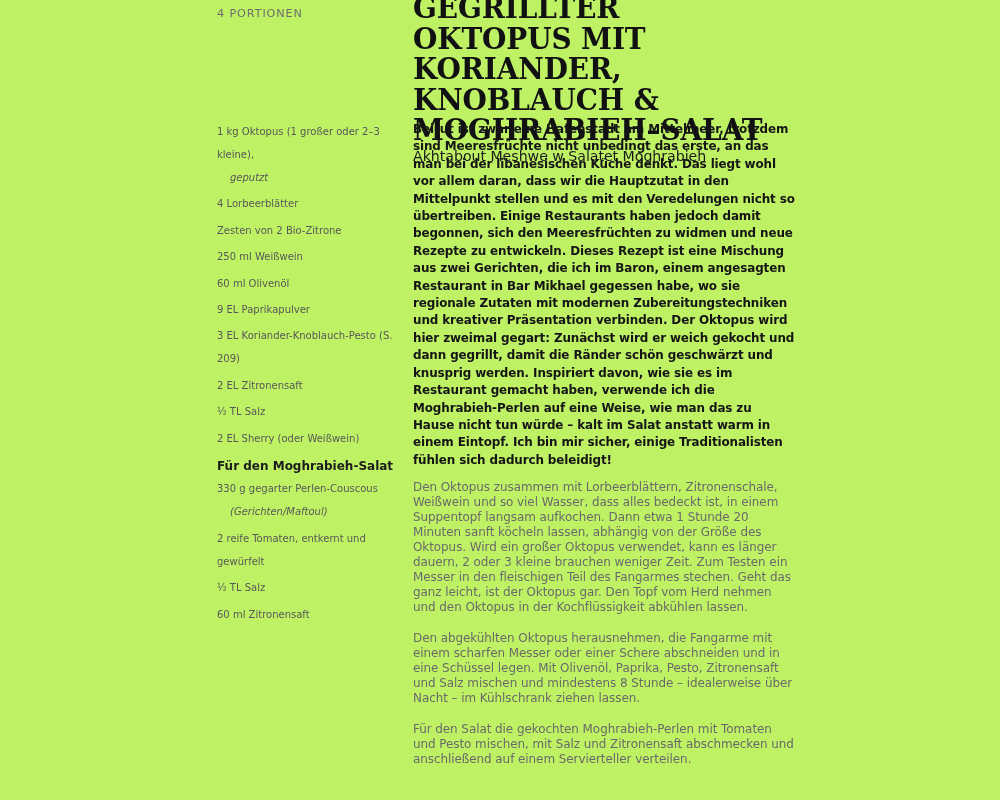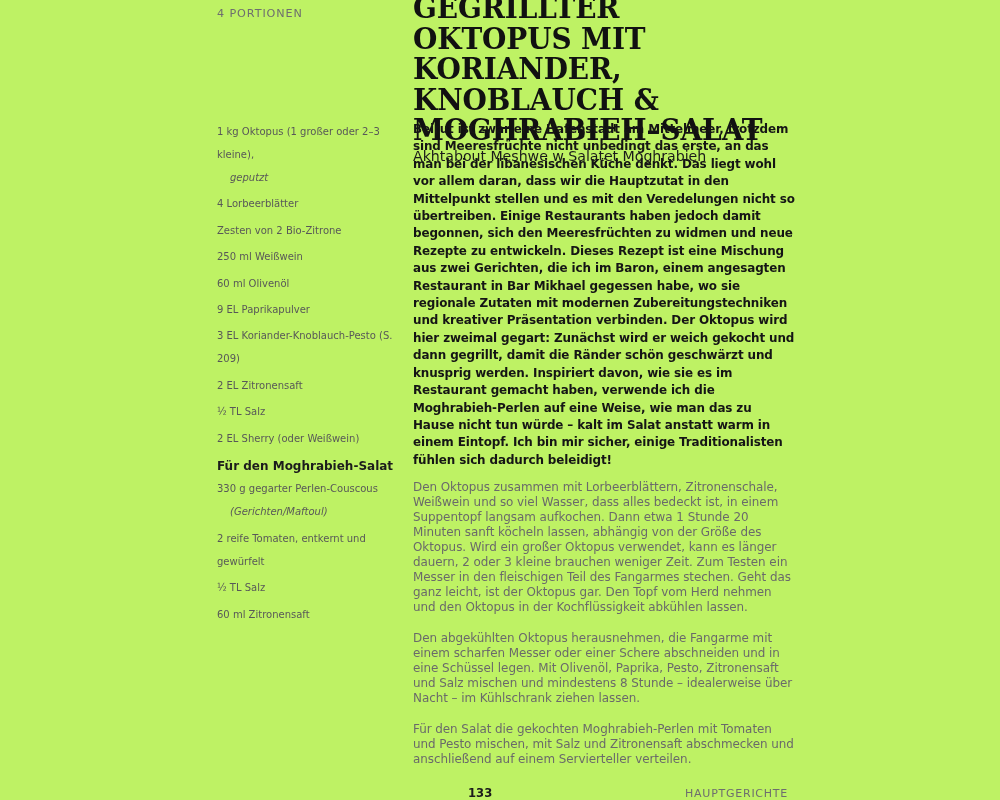--- a/index.html
+++ b/index.html
@@ -179,18 +179,14 @@
 
   <div class="body-col">
     <p class="intro">Beirut ist zwar eine Hafenstadt am Mittelmeer, trotzdem sind Meeresfrüchte nicht unbedingt das erste, an das man bei der libanesischen Küche denkt. Das liegt wohl vor allem daran, dass wir die Hauptzutat in den Mittelpunkt stellen und es mit den Veredelungen nicht so übertreiben. Einige Restaurants haben jedoch damit begonnen, sich den Meeresfrüchten zu widmen und neue Rezepte zu entwickeln. Dieses Rezept ist eine Mischung aus zwei Gerichten, die ich im Baron, einem angesagten Restaurant in Bar Mikhael gegessen habe, wo sie regionale Zutaten mit modernen Zubereitungstechniken und kreativer Präsentation verbinden. Der Oktopus wird hier zweimal gegart: Zunächst wird er weich gekocht und dann gegrillt, damit die Ränder schön geschwärzt und knusprig werden. Inspiriert davon, wie sie es im Restaurant gemacht haben, verwende ich die Moghrabieh-Perlen auf eine Weise, wie man das zu Hause nicht tun würde – kalt im Salat anstatt warm in einem Eintopf. Ich bin mir sicher, einige Traditionalisten fühlen sich dadurch beleidigt!</p>
     <div id="steps">
         <p class="step">Den Oktopus zusammen mit Lorbeerblättern, Zitronenschale, Weißwein und so viel Wasser, dass alles bedeckt ist, in einem Suppentopf langsam aufkochen. Dann etwa 1 Stunde 20 Minuten sanft köcheln lassen, abhängig von der Größe des Oktopus. Wird ein großer Oktopus verwendet, kann es länger dauern, 2 oder 3 kleine brauchen weniger Zeit. Zum Testen ein Messer in den fleischigen Teil des Fangarmes stechen. Geht das ganz leicht, ist der Oktopus gar. Den Topf vom Herd nehmen und den Oktopus in der Kochflüssigkeit abkühlen lassen.</p>
         <p class="step">Den abgekühlten Oktopus herausnehmen, die Fangarme mit einem scharfen Messer oder einer Schere abschneiden und in eine Schüssel legen. Mit Olivenöl, Paprika, Pesto, Zitronensaft und Salz mischen und mindestens 8 Stunde – idealerweise über Nacht – im Kühlschrank ziehen lassen.</p>
         <p class="step">Für den Salat die gekochten Moghrabieh-Perlen mit Tomaten und Pesto mischen, mit Salz und Zitronensaft abschmecken und anschließend auf einem Servierteller verteilen.</p>
       </div>
   </div>
 
-  <div class="footer">
-    <span class="folio">133</span>
-    <span class="running-head">HAUPTGERICHTE</span>
-  </div>
 
 </div>
 
 </body></html>

